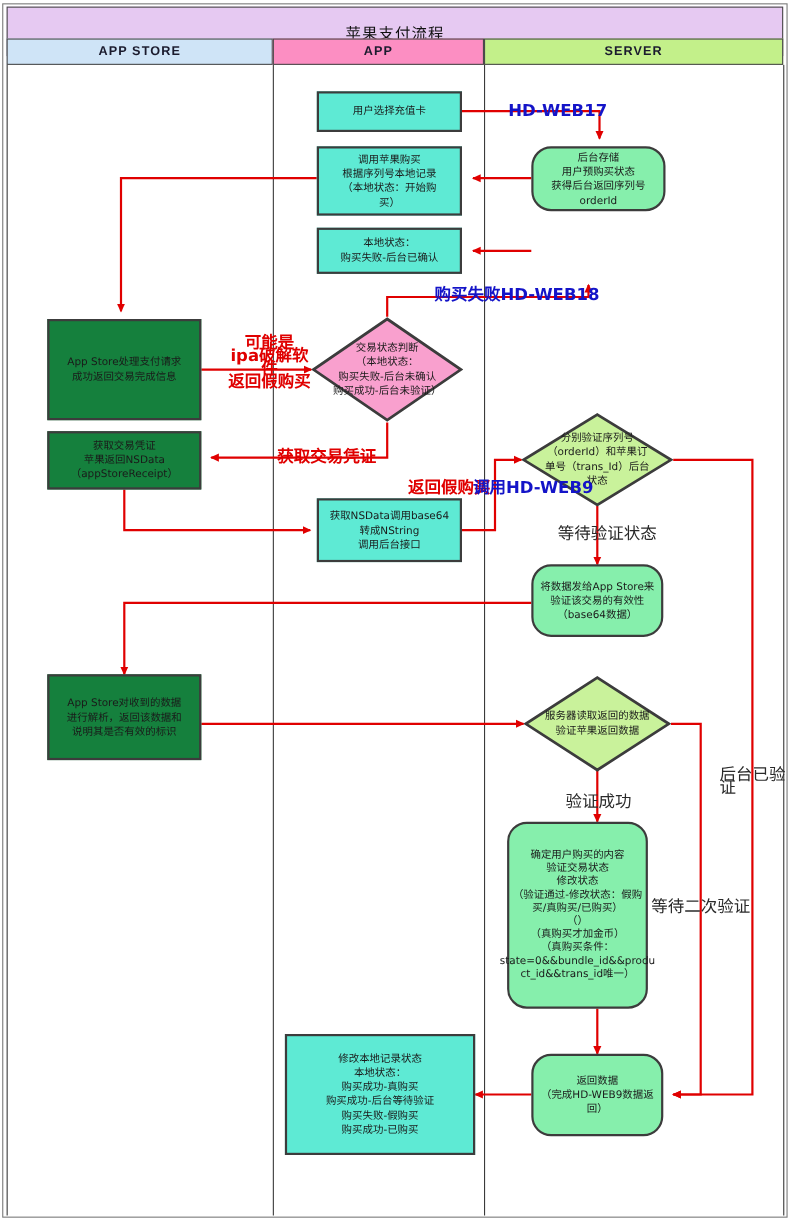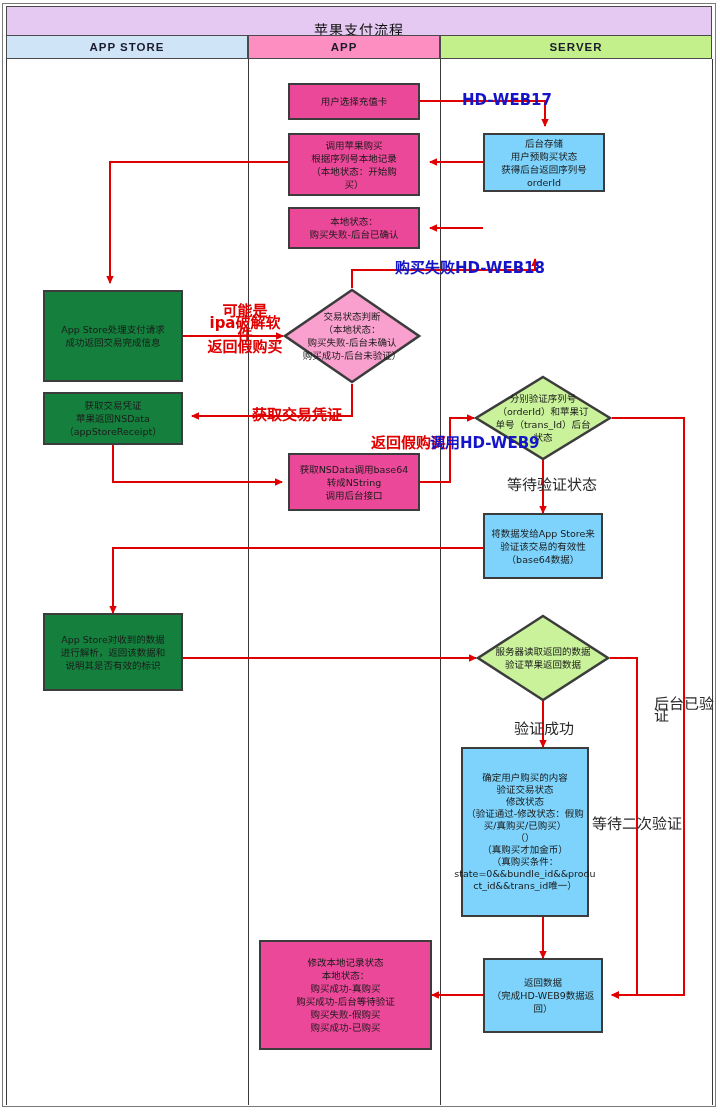--- a/index.html
+++ b/index.html
@@ -47,23 +47,23 @@
 
   
   .node{
     position:absolute;box-sizing:border-box;
     display:flex;align-items:center;justify-content:center;
     text-align:center;font-size:9.5px;line-height:13px;color:#1a1a1a;
     border:2px solid #3c3c3c;padding:2px 3px;
     font-family:"DejaVu Sans",sans-serif;
     white-space:pre-line;
   }
-  .node.pink{background:#ec4899;}
+  .node.pink{background:#5eead4;}
   .node.blue{background:#15803d;}
-  .node.green{background:#7dd3fc;}
+  .node.green{background:#86efac;border-radius:18px;}
 
   
   .diamond-wrap{position:absolute;}
   .diamond-shape{
     position:absolute;left:0;top:0;width:100%;height:100%;
   }
   .diamond-label{
     position:absolute;left:0;top:0;width:100%;height:100%;
     display:flex;align-items:center;justify-content:center;text-align:center;
     font-size:9.5px;line-height:13px;color:#1a1a1a;white-space:pre-line;

